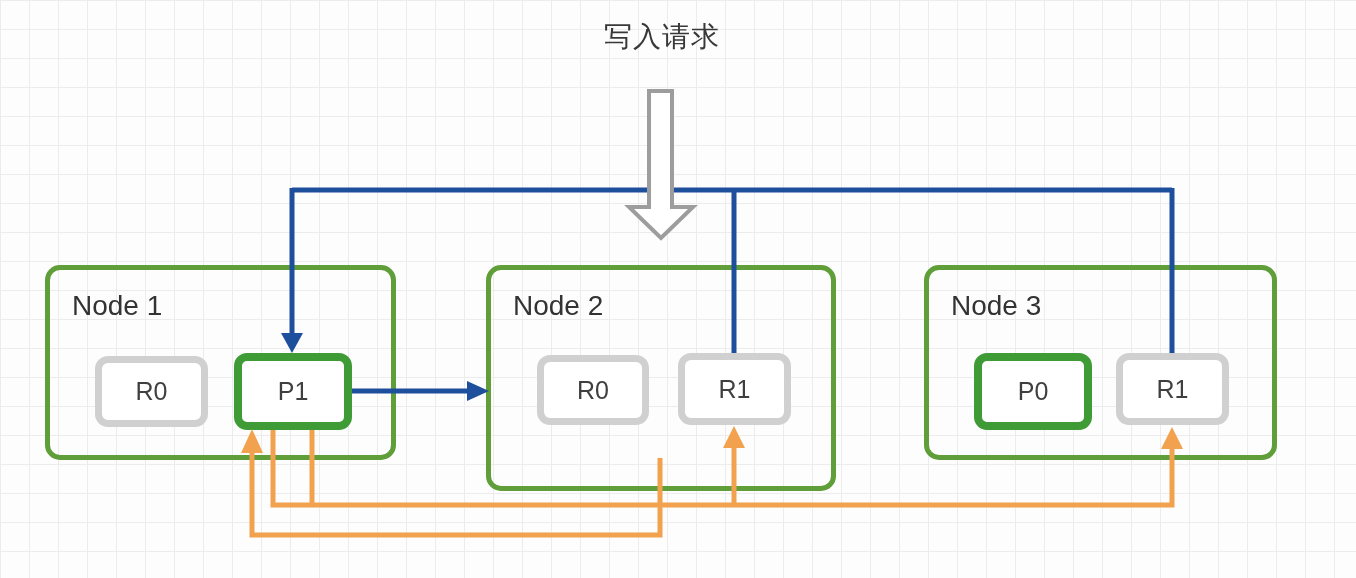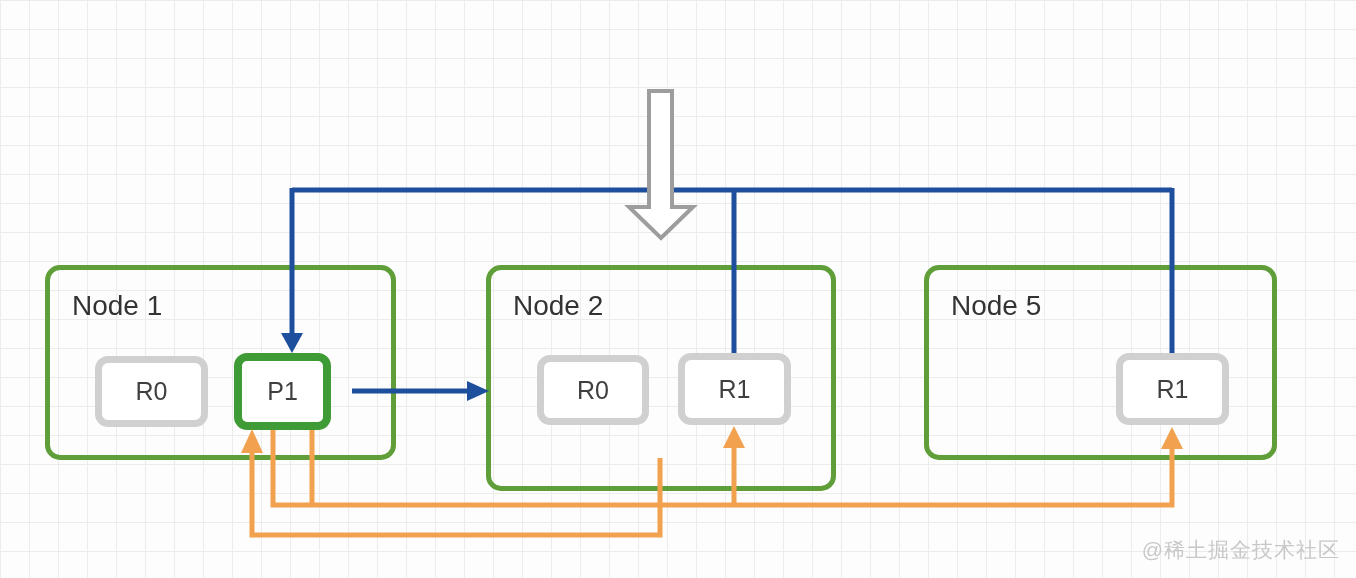--- a/index.html
+++ b/index.html
@@ -49,43 +49,47 @@
     position:absolute;right:16px;top:536px;
     font-size:21px;color:#c8c8c8;letter-spacing:1px;
     white-space:nowrap;
   }
 </style>
 </head>
 <body>
 
 <div class="page">
 
+  <div class="title">写入请求</div>
 
   <div class="node" style="left:45px;top:265px;width:351px;height:195px">
     <div class="node-title">Node 1</div>
     <div class="box replica" style="left:45px;top:86px;width:113px;height:71px">
       <span>R0</span>
     </div>
-    <div class="box primary" style="left:184px;top:83px;width:97px;height:77px">
+    <div class="box primary" style="left:184px;top:83px;width:118px;height:77px">
       <span>P1</span>
     </div>
   </div>
 
   <div class="node" style="left:486px;top:265px;width:350px;height:226px">
     <div class="node-title">Node 2</div>
     <div class="box replica" style="left:46px;top:85px;width:112px;height:70px">
       <span>R0</span>
     </div>
     <div class="box replica" style="left:187px;top:83px;width:113px;height:72px">
       <span>R1</span>
     </div>
   </div>
 
   <div class="node" style="left:924px;top:265px;width:353px;height:195px">
-    <div class="node-title">Node 5</div>
+    <div class="node-title">Node 3</div>
+    <div class="box primary" style="left:45px;top:83px;width:118px;height:77px">
+      <span>P0</span>
+    </div>
     <div class="box replica" style="left:187px;top:83px;width:113px;height:72px">
       <span>R1</span>
     </div>
   </div>
 
   <svg class="wires" width="1356" height="578" viewBox="0 0 1356 578">
 
     <path d="M292,190 H1172" fill="none" stroke-width="5" stroke="#1e4f9d"></path>
     <path d="M292,188 V336" fill="none" stroke-width="5" stroke="#1e4f9d"></path>
     <polygon points="292,353 281,333 303,333" fill="#1e4f9d"></polygon>
@@ -98,14 +102,13 @@
     <polygon points="1172,427 1161,449 1183,449" fill="#f2a24e"></polygon>
     <path d="M312,430 V505" fill="none" stroke-width="5" stroke="#f2a24e"></path>
     <path d="M734,507 V447" fill="none" stroke-width="5" stroke="#f2a24e"></path>
     <polygon points="734,426 723,448 745,448" fill="#f2a24e"></polygon>
     <path d="M660,458 V535 H252 V450" fill="none" stroke-width="5" stroke="#f2a24e"></path>
     <polygon points="252,429 241,453 263,453" fill="#f2a24e"></polygon>
 
     <polygon points="649,91 672,91 672,207 693,207 661,238 629,207 649,207" fill="#ffffff" stroke-width="4" stroke-linejoin="miter" stroke="#9d9d9d"></polygon>
   </svg>
 
-  <div class="watermark">@稀土掘金技术社区</div>
 </div>
 
 </body></html>

